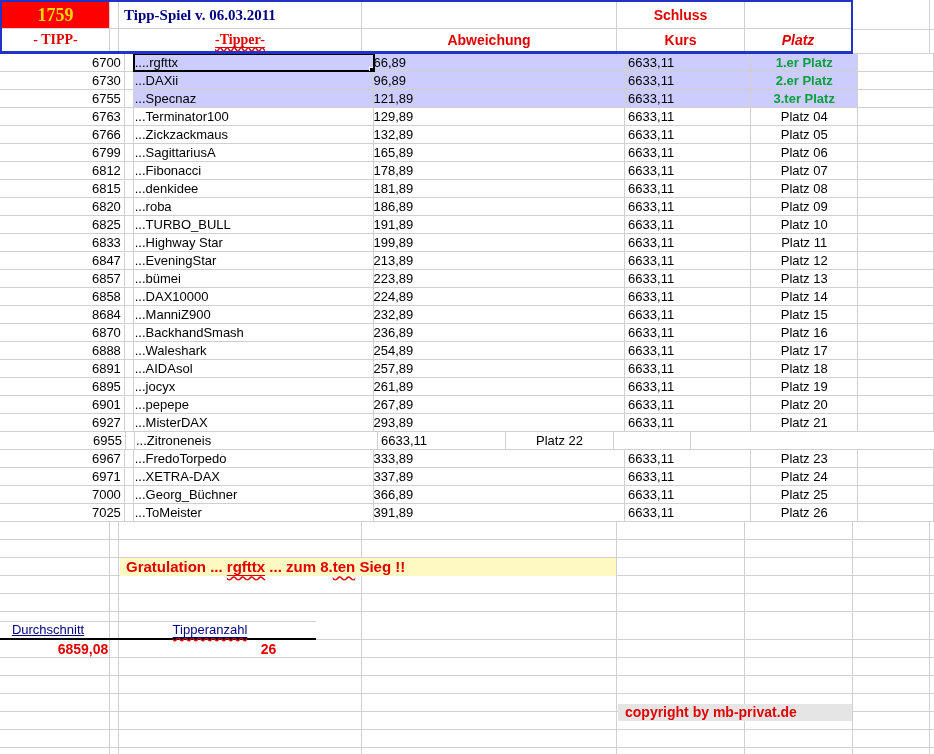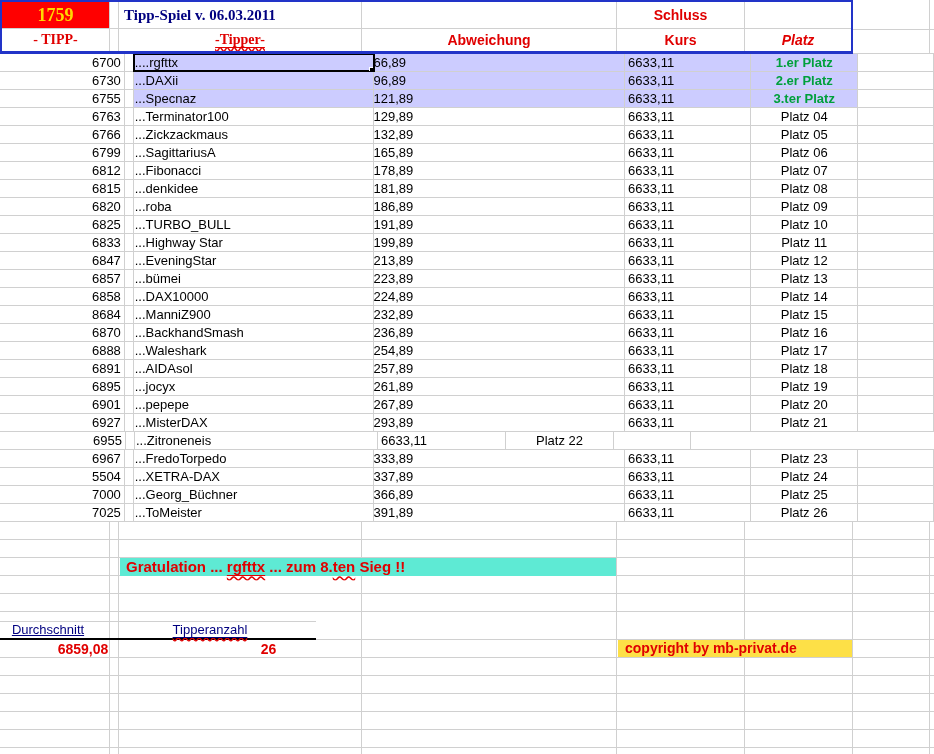--- a/index.html
+++ b/index.html
@@ -51,32 +51,32 @@
   .seg2{position:absolute;left:0;top:622px;width:934px;height:132px;z-index:0;
         background:repeating-linear-gradient(to bottom,transparent 0 17px,#d0d0d0 17px 18px);}
   .vline{position:absolute;top:522px;height:232px;width:1px;background:#d0d0d0;z-index:0;}
   .vl1{left:109px;}.vl2{left:118px;}.vl3{left:361px;}.vl4{left:616px;}
   .vl5{left:744px;}.vl6{left:852px;}.vl7{left:929px;}
   .vline-top{position:absolute;left:929px;top:0;height:54px;width:1px;background:#d0d0d0;z-index:1;}
   .hline-tr{position:absolute;left:853px;width:81px;height:1px;background:#d0d0d0;z-index:1;}
   .hline-tr1{top:29px;}.hline-tr2{top:53px;}
 
   
-  .gratulation{position:absolute;left:120px;top:558px;width:496px;height:18px;background:#5eead4;
+  .gratulation{position:absolute;left:120px;top:558px;width:496px;height:18px;background:#fef9c3;
                z-index:2;color:#e00000;font-weight:bold;font-size:15px;line-height:18px;
                padding-left:6px;box-sizing:border-box;white-space:nowrap;}
   .labels-row{position:absolute;left:0;top:621px;width:316px;height:19px;box-sizing:border-box;
               border-top:1px solid #d0d0d0;border-bottom:2px solid #000;display:flex;z-index:2;
               color:#000080;font-size:13px;}
   .values-row{position:absolute;left:0;top:641px;width:362px;height:17px;display:flex;z-index:2;
               color:#e00000;font-weight:bold;font-size:14px;margin-left:28px;}
   .b-a{width:110px;text-align:center;line-height:16px;}
   .b-gap{width:9px;}
   .b-c{width:243px;text-align:center;line-height:16px;}
-  .copyright{position:absolute;left:618px;top:640px;width:234px;height:17px;background:#fde047;
+  .copyright{position:absolute;left:618px;top:704px;width:234px;height:17px;background:#e5e5e5;
              z-index:2;color:#e00000;font-weight:bold;font-size:14px;line-height:17px;
              padding-left:7px;box-sizing:border-box;white-space:nowrap;}
 </style>
 </head>
 <body>
 
 <div class="sheet">
 
   <div class="header-box">
     <div class="hrow hrow1">
@@ -327,21 +327,21 @@
         <div class="cell c-tipp">6967</div>
         <div class="cell c-gap"></div>
         <div class="cell c-tipper">...FredoTorpedo</div>
         <div class="cell c-abw">333,89</div>
         <div class="cell c-kurs">6633,11</div>
         <div class="cell c-platz">Platz 23</div>
         <div class="cell c-extra"></div>
         <div class="cell c-end"></div>
       </div>
       <div class="row">
-        <div class="cell c-tipp">5504</div>
+        <div class="cell c-tipp">6971</div>
         <div class="cell c-gap"></div>
         <div class="cell c-tipper">...XETRA-DAX</div>
         <div class="cell c-abw">337,89</div>
         <div class="cell c-kurs">6633,11</div>
         <div class="cell c-platz">Platz 24</div>
         <div class="cell c-extra"></div>
         <div class="cell c-end"></div>
       </div>
       <div class="row">
         <div class="cell c-tipp">7000</div>

